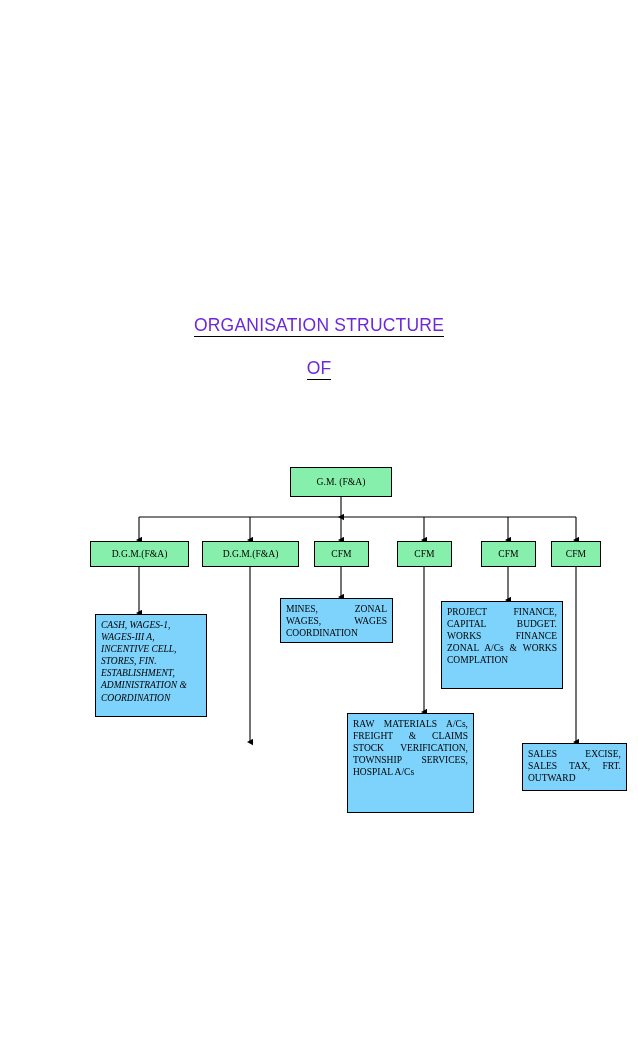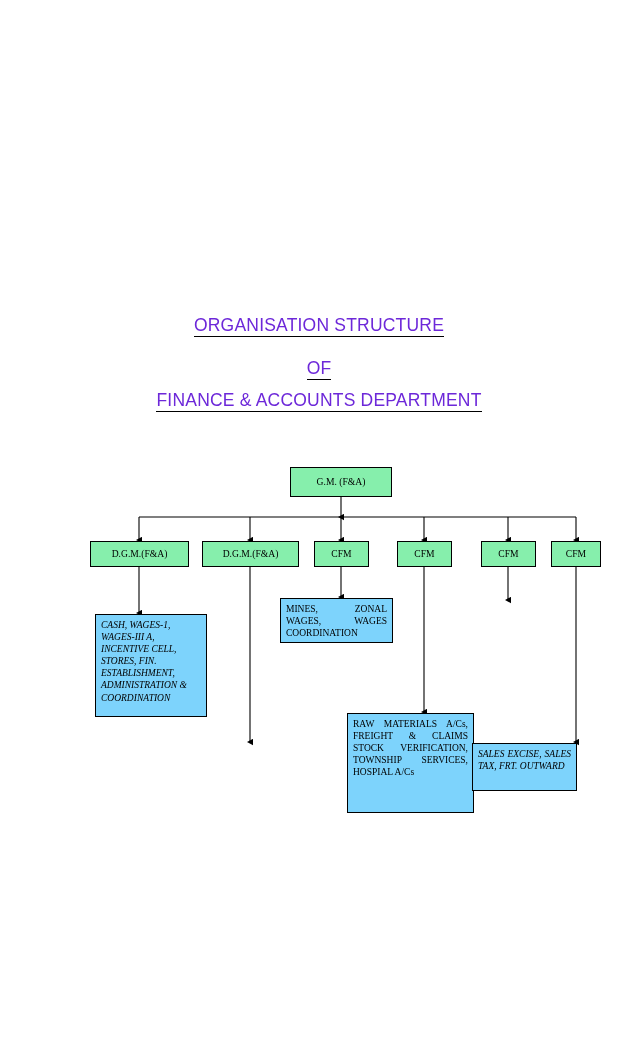--- a/index.html
+++ b/index.html
@@ -91,23 +91,20 @@
 </head>
 <body>
 
 <div class="title-block">
   <div class="title-line t1">
     <span>ORGANISATION STRUCTURE</span>
   </div>
   <div class="title-line t2">
     <span>OF</span>
   </div>
-  <div class="title-line t3">
-    <span>FINANCE &amp; ACCOUNTS DEPARTMENT</span>
-  </div>
 </div>
 
 <div class="chart">
 
   <svg width="638" height="1052">
     <defs>
       <marker id="arrow" markerWidth="8" markerHeight="8" refX="3.2" refY="3.4" orient="auto" markerUnits="userSpaceOnUse">
         <path d="M0,0.4 L6.4,0.4 L3.2,6.4 z" fill="#000"></path>
       </marker>
     </defs>
@@ -160,18 +157,21 @@
 
 
   <div class="leaf justify" style="left:280px; top:598px; width:113px; height:45px;">
     <span class="txt">MINES, ZONAL WAGES, WAGES COORDINATION</span>
   </div>
 
   <div class="leaf justify" style="left:337px; top:713px; width:127px; height:100px;margin-left:10px;">
     <span class="txt">RAW MATERIALS A/Cs, FREIGHT &amp; CLAIMS STOCK VERIFICATION, TOWNSHIP SERVICES, HOSPIAL A/Cs</span>
   </div>
 
+  <div class="leaf justify" style="left:441px; top:601px; width:122px; height:88px;">
+    <span class="txt">PROJECT FINANCE, CAPITAL BUDGET. WORKS FINANCE ZONAL A/Cs &amp; WORKS COMPLATION</span>
+  </div>
 
-  <div class="leaf justify" style="left:472px; top:743px; width:105px; height:48px;font-style:italic;">
+  <div class="leaf justify" style="left:522px; top:743px; width:105px; height:48px;">
     <span class="txt">SALES EXCISE, SALES TAX, FRT. OUTWARD</span>
   </div>
 
 </div>
 
 </body></html>

